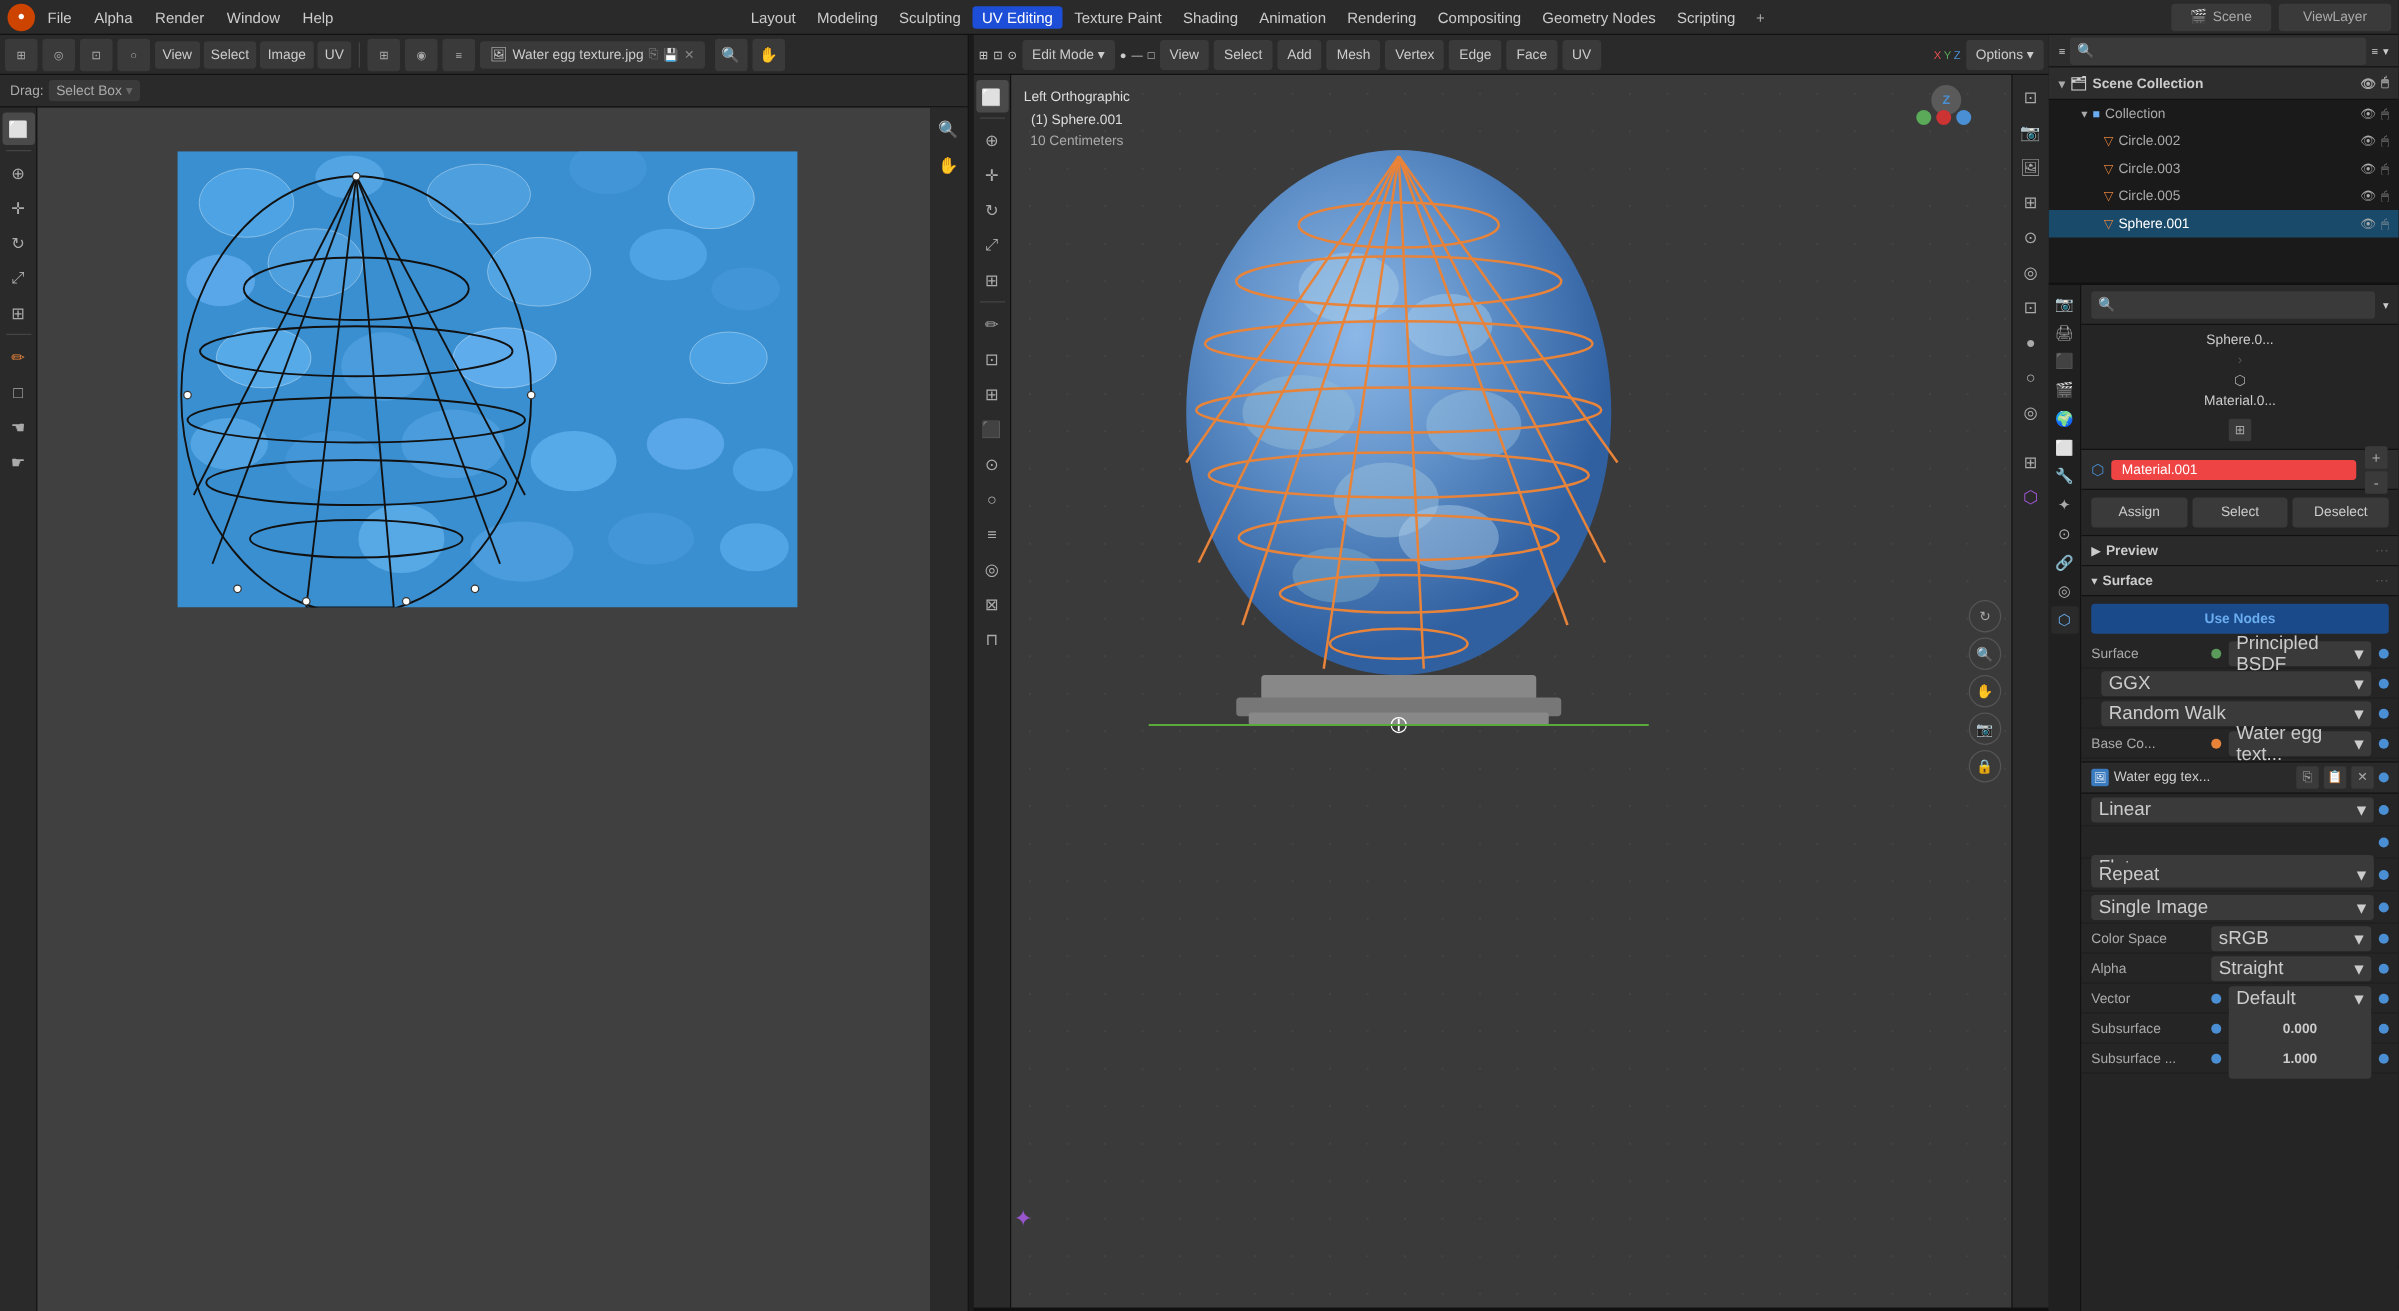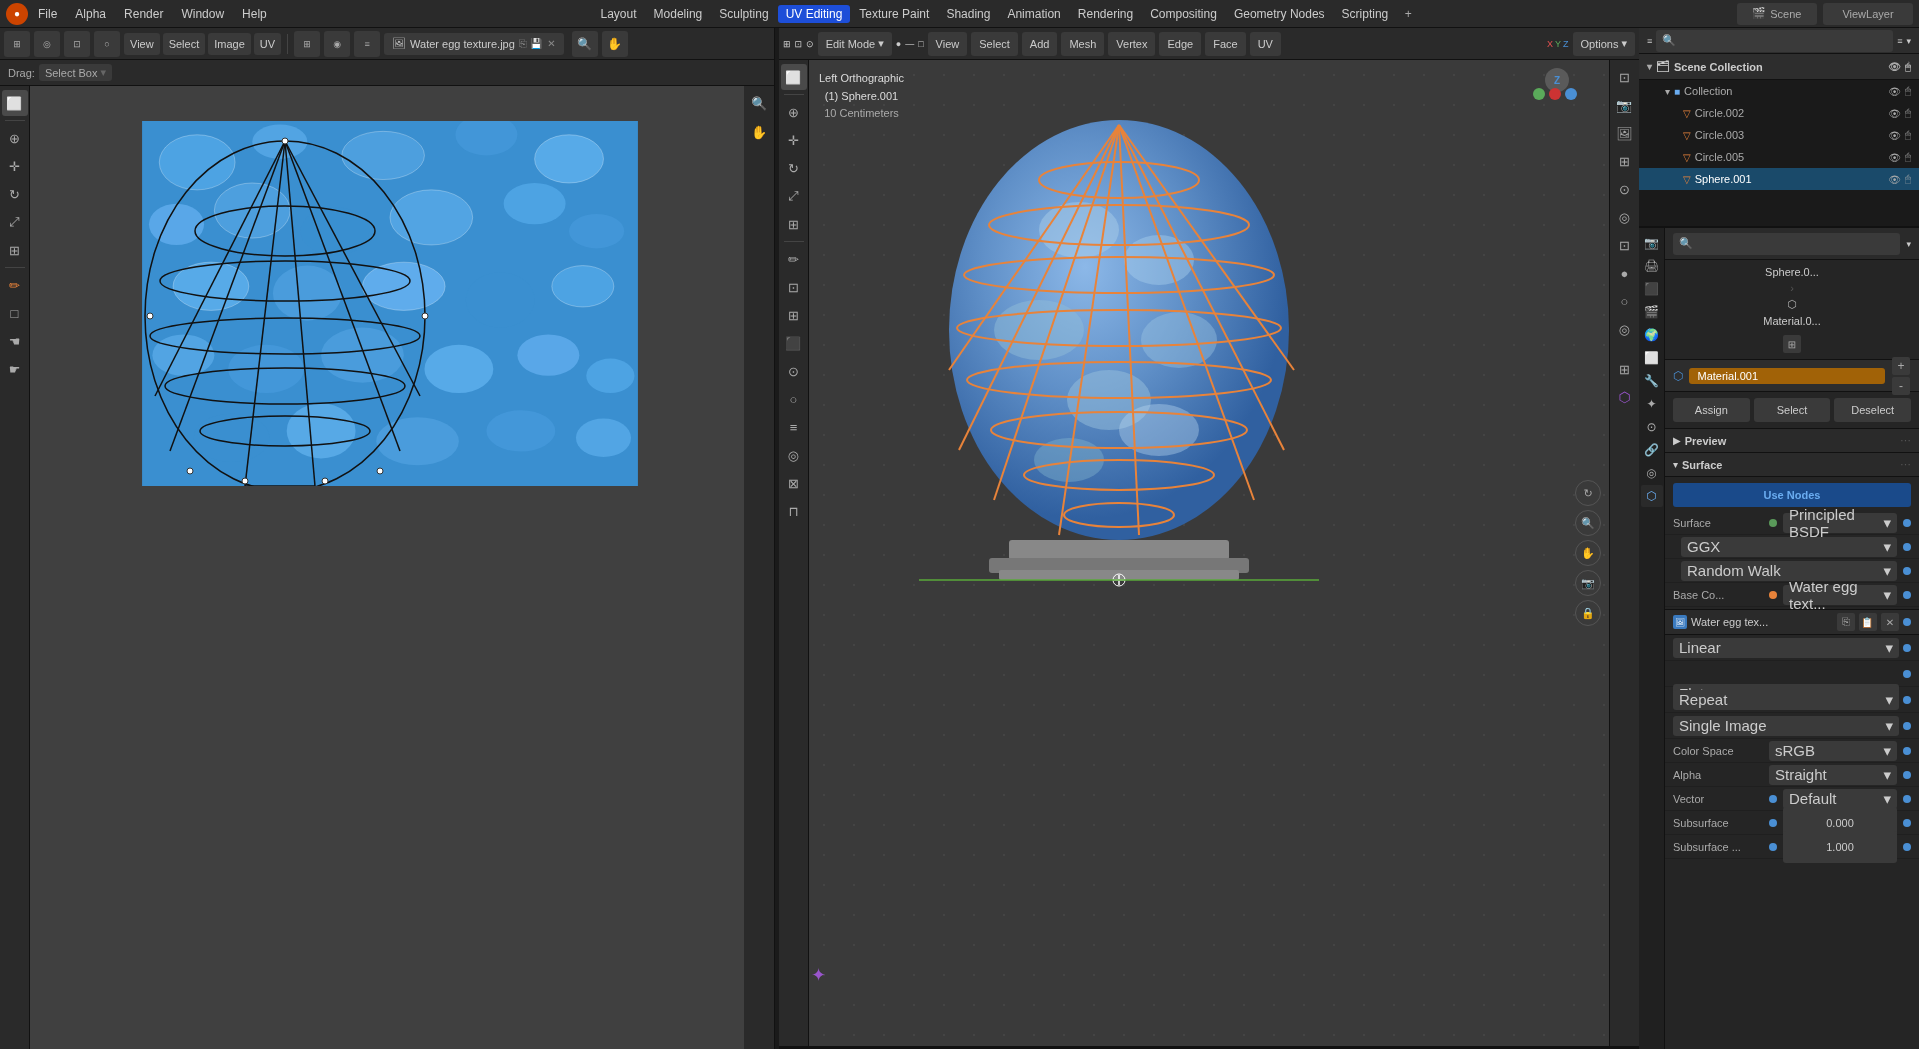--- a/index.html
+++ b/index.html
@@ -158,21 +158,21 @@
     .material-props {
       flex: 1; overflow-y: auto; background: #252525;
     }
     .material-header {
       display: flex; align-items: center;
       background: #2d2d2d; height: 32px; padding: 0 8px; gap: 6px;
       border-bottom: 1px solid #111;
     }
     .material-slot {
       display: flex; align-items: center;
-      background: #a16207; border-radius: 3px; padding: 2px 8px;
+      background: #ef4444; border-radius: 3px; padding: 2px 8px;
       color: #fff; font-size: 11px; flex: 1;
     }
     .material-actions {
       display: flex; gap: 4px; padding: 6px 8px;
       border-bottom: 1px solid #111;
     }
     .material-action-btn {
       flex: 1; height: 24px; background: #3a3a3a; border-radius: 3px;
       display: flex; align-items: center; justify-content: center;
       color: #ccc; font-size: 11px; cursor: pointer;
@@ -276,21 +276,21 @@
     .props-section-icon {
       display: flex; align-items: center; justify-content: center;
       width: 22px; height: 22px; border-radius: 2px; cursor: pointer;
       color: #aaa; font-size: 12px;
     }
     .props-section-icon.active { color: #4a8fd4; }
 
     .num-input {
       background: #3a3a3a; border-radius: 3px; height: 32px;
       display: flex; align-items: center; padding: 0 6px;
-      color: #ccc; font-size: 11px; text-align: center; justify-content: center;
+      color: #ccc; font-size: 11px; text-align: center; justify-content: center; font-weight: bold;
     }
     
     
     .right-panel { width: 280px; display: flex; flex-direction: column; }
     .outliner { height: 200px; border-bottom: 2px solid #111; display: flex; flex-direction: column; }
     .outliner-header { background: #2d2d2d; height: 26px; display: flex; align-items: center; padding: 0 8px; gap: 4px; border-bottom: 1px solid #111; }
     .outliner-search { background: #3a3a3a; border-radius: 3px; height: 22px; flex: 1; display: flex; align-items: center; padding: 0 6px; color: #666; font-size: 11px; }
     
     .properties-area { flex: 1; display: flex; background: #252525; }
     

